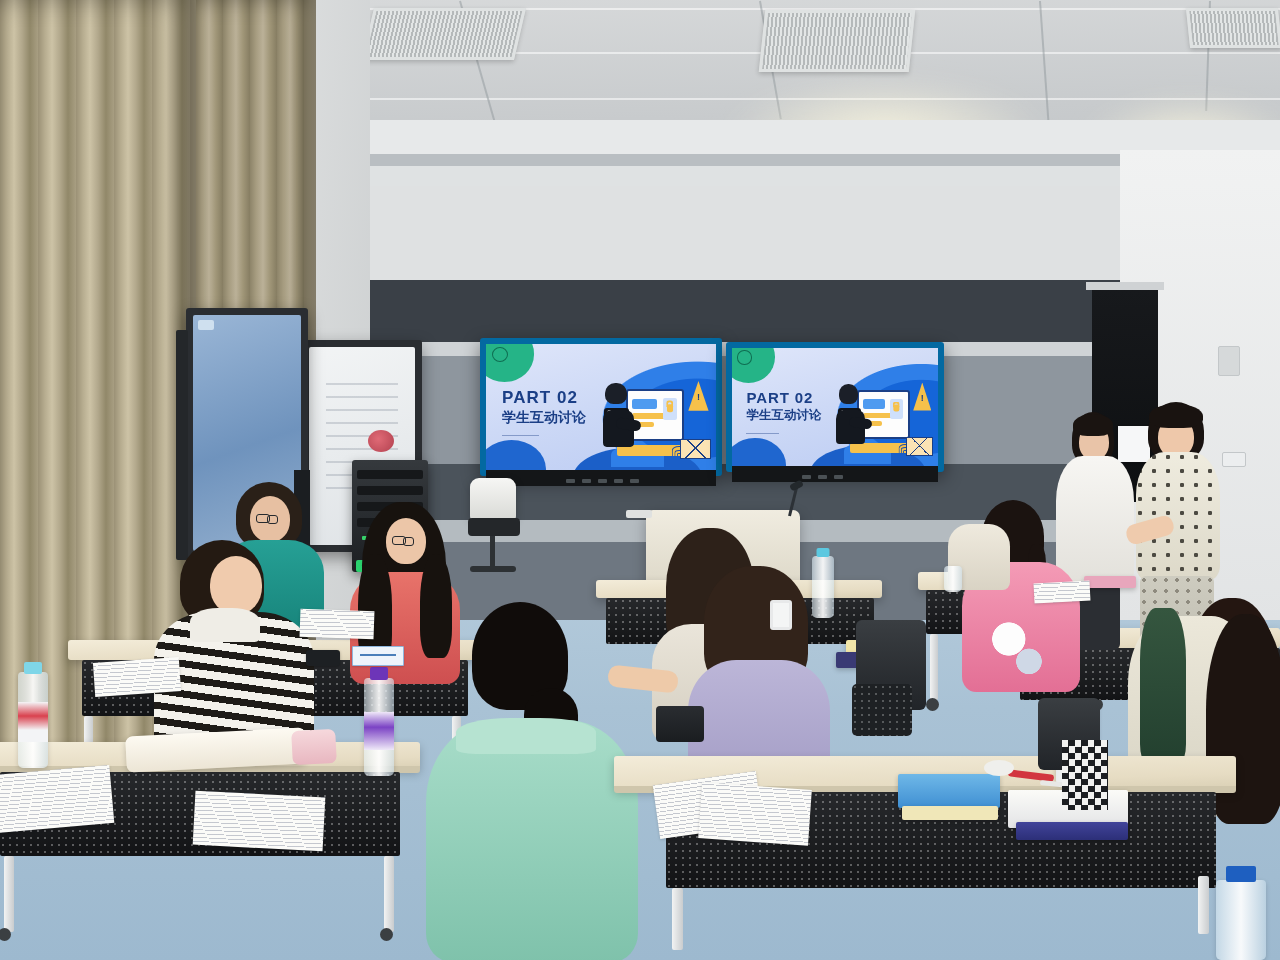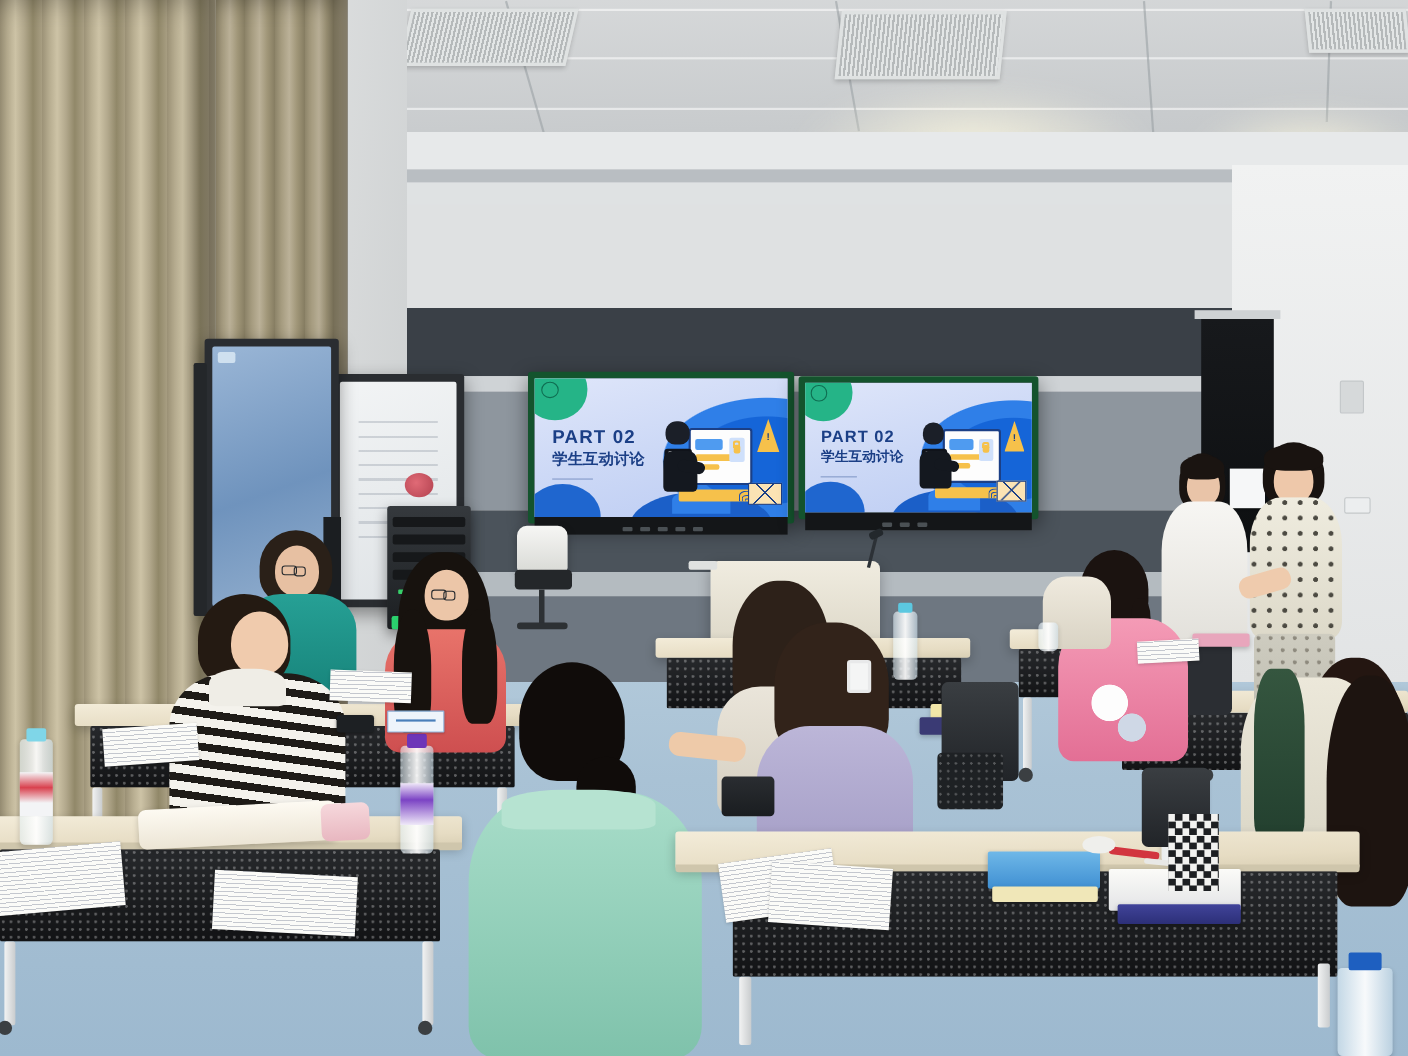--- a/index.html
+++ b/index.html
@@ -64,22 +64,22 @@
   }
   .curtain-2 {
     position:absolute; left:196px; top:0px; width:120px; height:640px;
     background:repeating-linear-gradient(90deg,
       #8d8469 0px,#a69c80 6px,#bbb198 13px,#a09678 20px,#867d62 27px);
     box-shadow:inset -10px 0 22px rgba(0,0,0,.35);
   }
 
   
   .tv {
-    position:absolute; background:#000000;
-    border:6px solid #14532d; border-radius:3px;
+    position:absolute; background:#f0abfc;
+    border:6px solid #0369a1; border-radius:3px;
     box-shadow:0 6px 18px rgba(0,0,0,.45);
   }
   .tv-screen { position:absolute; inset:0; overflow:hidden; background:#c9d8f2; }
   .slide {
     position:absolute; inset:0;
     background:linear-gradient(165deg,#dfe6fa 0%,#cdd9f6 48%,#bcccf3 100%);
   }
   .slide-green-blob{
     position:absolute;left:-5%;top:-14%;width:26%;height:44%;
     background:#25b487;border-radius:50%;

